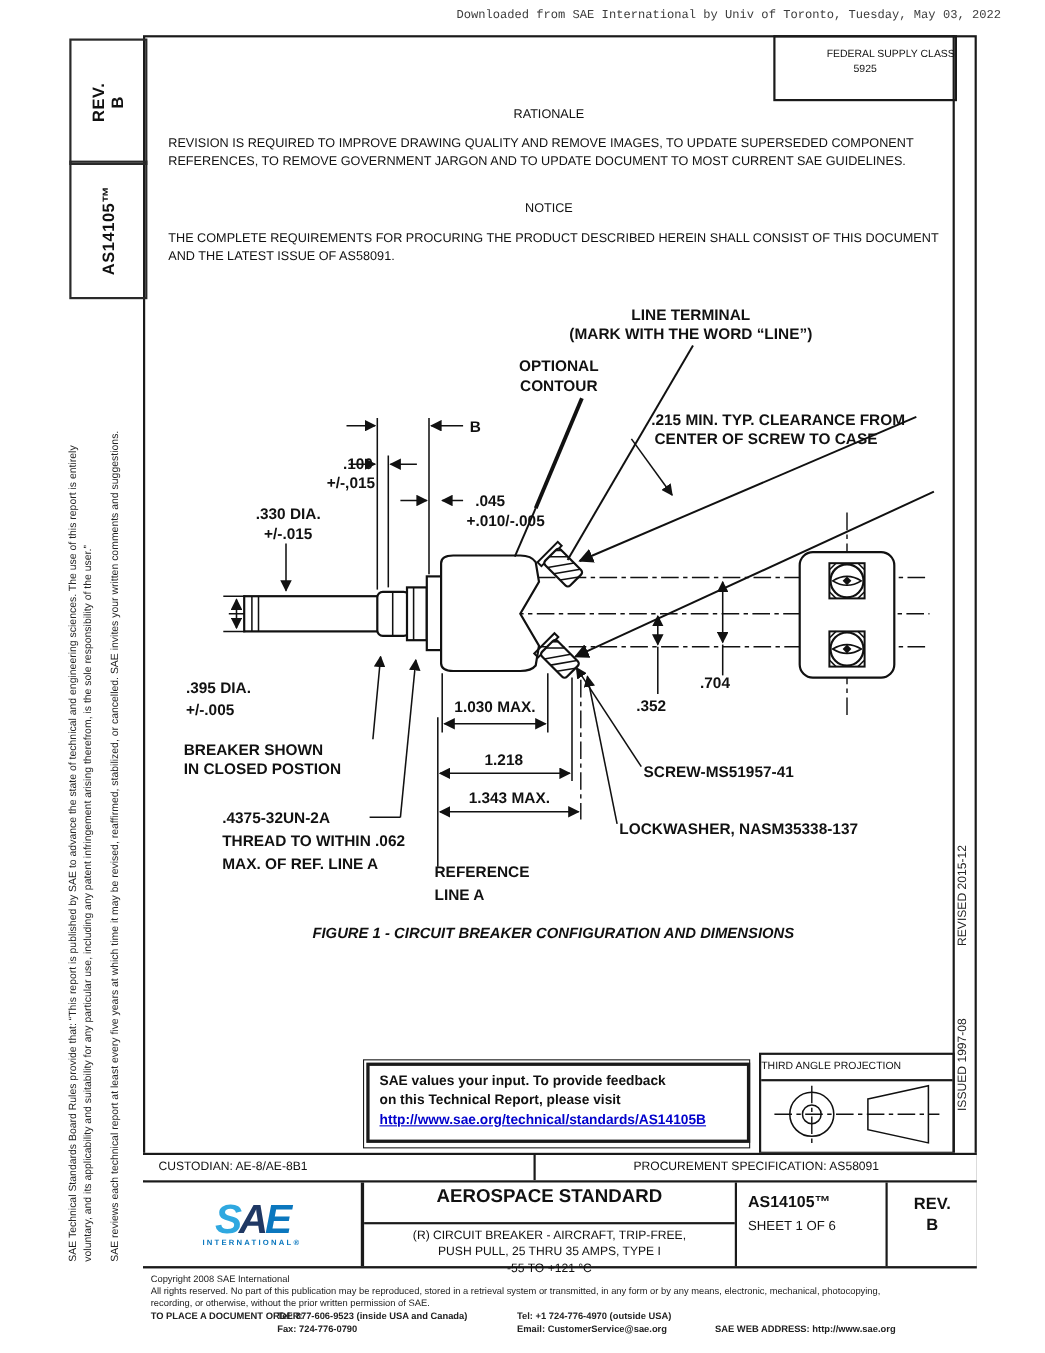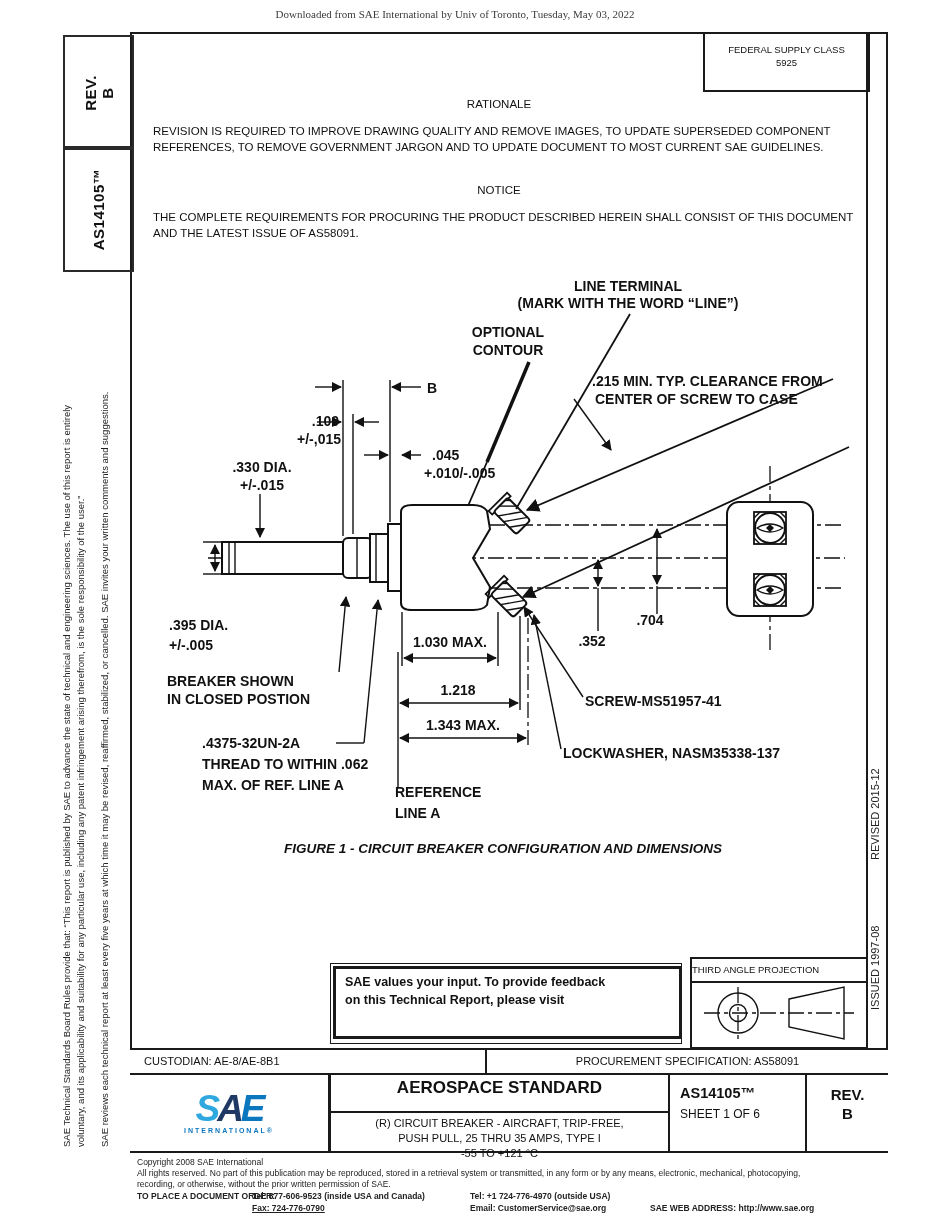--- a/index.html
+++ b/index.html
@@ -1,24 +1,24 @@
 <!DOCTYPE html>
 <html><head>
 <meta charset="utf-8">
 <style>
   html,body{margin:0;padding:0;background:#fff;}
   .page{position:relative;width:950px;height:1230px;background:#fff;overflow:hidden;
         font-family:"Liberation Sans",sans-serif;color:#111;}
   .abs{position:absolute;}
-  .hdr-note{top:8px;left:0;width:910px;text-align:center;font-family:Liberation Serif, serif;
+  .hdr-note{top:8px;left:0;width:910px;text-align:right;font-family:Liberation Mono, monospace;
             font-size:11px;color:#3c3c3c;}
   .frame{left:130px;top:32px;width:754px;height:1117px;border:2px solid #1a1a1a;}
   .inner-vline{left:866px;top:32px;width:2px;height:1016px;background:#1a1a1a;}
   .fsc-box{left:703px;top:32px;width:163px;height:56px;border:2px solid #1a1a1a;}
-  .fsc-box .l1{margin-top:10px;font-size:9.5px;text-align:center;}
+  .fsc-box .l1{margin-top:10px;font-size:9.5px;text-align:right;}
   .fsc-box .l2{font-size:9.5px;text-align:center;margin-top:2px;}
   .sec-head{left:130px;width:738px;text-align:center;font-size:11.5px;}
   .body-par{left:153px;width:702px;font-size:11.5px;line-height:15.5px;}
   
   .lbox{left:63px;width:67px;border:2px solid #2a2a2a;display:flex;align-items:center;justify-content:center;}
   .rot{transform:rotate(-90deg);white-space:nowrap;text-align:center;}
   .revb{font-size:15px;font-weight:bold;line-height:17px;letter-spacing:.5px;}
   .asno{font-size:15px;font-weight:bold;letter-spacing:.5px;}
   .disc{left:60px;top:1147px;width:879px;transform:rotate(-90deg);transform-origin:0 0;
         font-size:9.5px;line-height:13.5px;color:#222;}
@@ -249,20 +249,21 @@
     <text class="lbl" x="262" y="552">LINE A</text>
     <text class="lbl mid" x="459" y="380">.352</text>
     <text class="lbl mid" x="517" y="359">.704</text>
     <text class="cap-it" x="370" y="587">FIGURE 1 - CIRCUIT BREAKER CONFIGURATION AND DIMENSIONS</text>
   </svg>
 
   <div class="abs fb-out">
     <div class="fb-in">
       <div>SAE values your input. To provide feedback</div>
       <div>on this Technical Report, please visit</div>
+      <div><a class="fb-link" href="#" style="color:#0000cc;">http://www.sae.org/technical/standards/AS14105B</a></div>
     </div>
   </div>
 
   <div class="abs proj">
     <div class="cap">THIRD ANGLE PROJECTION</div>
     <svg width="170" height="60" viewBox="0 0 170 60">
       <line class="cl" x1="12" y1="30" x2="162" y2="30"></line>
       <line class="cl" x1="46" y1="4" x2="46" y2="56"></line>
       <circle class="thin" cx="46" cy="30" r="20" fill="none"></circle>
       <circle class="thin" cx="46" cy="30" r="8.5" fill="none"></circle>
@@ -297,17 +298,17 @@
       <div>B</div>
     </div>
   </div>
 
   <div class="abs ft" style="left:137px;top:1157px;">Copyright 2008 SAE International</div>
   <div class="abs ft" style="left:137px;top:1168px;">All rights reserved. No part of this publication may be reproduced, stored in a retrieval system or transmitted, in any form or by any means, electronic, mechanical, photocopying,</div>
   <div class="abs ft" style="left:137px;top:1179px;">recording, or otherwise, without the prior written permission of SAE.</div>
   <div class="abs ft ftb" style="left:137px;top:1191px;">TO PLACE A DOCUMENT ORDER:</div>
   <div class="abs ft ftb" style="left:252px;top:1191px;">Tel: 877-606-9523 (inside USA and Canada)</div>
   <div class="abs ft ftb" style="left:470px;top:1191px;">Tel: +1 724-776-4970 (outside USA)</div>
-  <div class="abs ft ftb" style="left:252px;top:1203px;text-decoration:underline;">Fax: 724-776-0790</div>
+  <div class="abs ft ftb" style="left:252px;top:1203px;">Fax: 724-776-0790</div>
   <div class="abs ft ftb" style="left:470px;top:1203px;">Email: CustomerService@sae.org</div>
   <div class="abs ft ftb" style="left:650px;top:1203px;">SAE WEB ADDRESS: http://www.sae.org</div>
 
 </div>
 
 </body></html>

